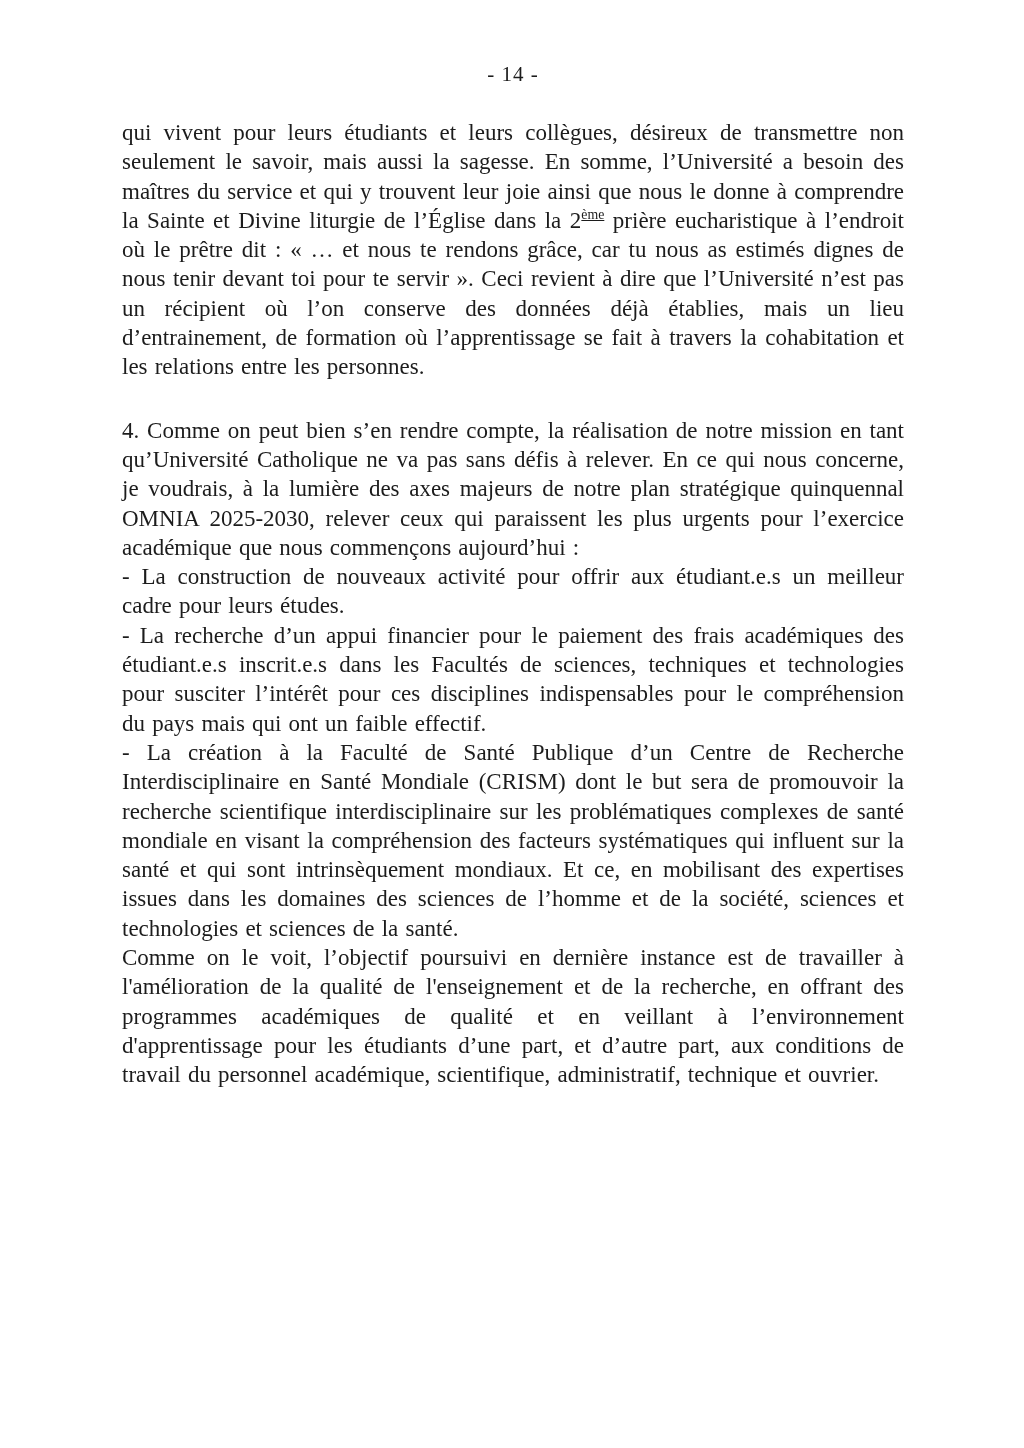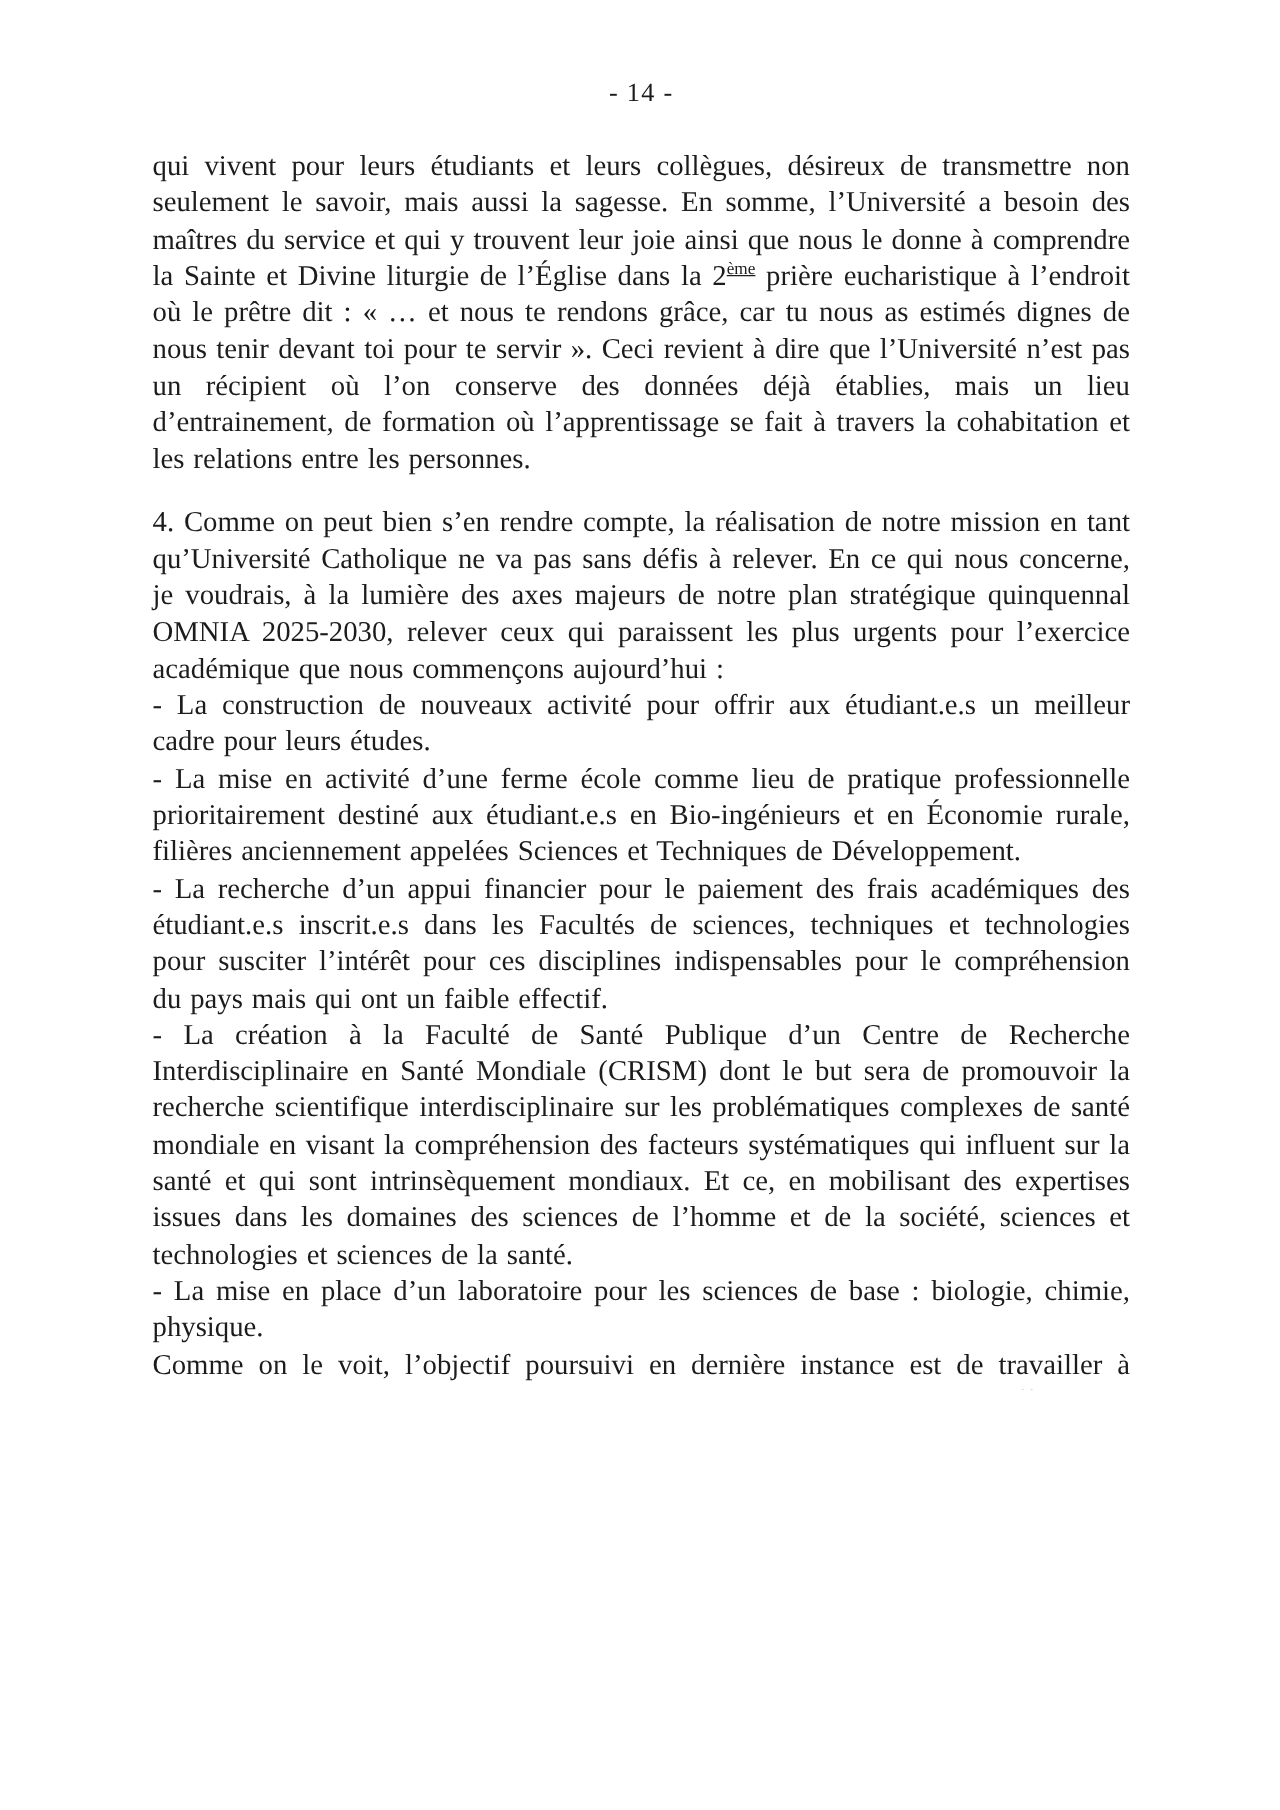--- a/index.html
+++ b/index.html
@@ -22,21 +22,21 @@
     font-size: 21px;
     line-height: 24px;
     margin: 0 0 32px 0;
     letter-spacing: 1px;
   }
   p.para {
     margin: 0;
     text-align: justify;
     word-spacing: 0.06em;
   }
-  p.gap-before  { margin-top: 21px; }
+  p.gap-before  { margin-top: 34px; }
   p.gap-before-lg { }
   sup.ordinal {
     font-size: 0.60em;
     line-height: 0;
     vertical-align: super;
     letter-spacing: 0;
     text-decoration: underline;
   }
 </style>
 </head>
@@ -46,24 +46,22 @@
 
   <div class="page-number">- 14 -</div>
 
   <p class="para"><span>qui vivent pour leurs étudiants et leurs collègues, désireux de transmettre non seulement le savoir, mais aussi la sagesse. En somme, l’Université a besoin des maîtres du service et qui y trouvent leur joie ainsi que nous le donne à comprendre la Sainte et Divine liturgie de l’Église dans la 2</span><sup class="ordinal">ème</sup><span> prière eucharistique à l’endroit où le prêtre dit : « … et nous te rendons grâce, car tu nous as estimés dignes de nous tenir devant toi pour te servir ». Ceci revient à dire que l’Université n’est pas un récipient où l’on conserve des données déjà établies, mais un lieu d’entrainement, de formation où l’apprentissage se fait à travers la cohabitation et les relations entre les personnes.</span></p>
 
   <p class="para gap-before">4. Comme on peut bien s’en rendre compte, la réalisation de notre mission en tant qu’Université Catholique ne va pas sans défis à relever. En ce qui nous concerne, je voudrais, à la lumière des axes majeurs de notre plan stratégique quinquennal OMNIA 2025-2030, relever ceux qui paraissent les plus urgents pour l’exercice académique que nous commençons aujourd’hui :</p>
 
 
   <p class="para">- La construction de nouveaux activité pour offrir aux étudiant.e.s un meilleur cadre pour leurs études.</p>
 
-  <p class="para">- La mise en activité d’une ferme école comme lieu de pratique professionnelle prioritairement destiné aux étudiant.e.s en Bio-ingénieurs et en Économie rurale, filières anciennement appelées Sciences et Techniques de Développement.</p>
 
   <p class="para">- La recherche d’un appui financier pour le paiement des frais académiques des étudiant.e.s inscrit.e.s dans les Facultés de sciences, techniques et technologies pour susciter l’intérêt pour ces disciplines indispensables pour le compréhension du pays mais qui ont un faible effectif.</p>
 
 
   <p class="para">- La création à la Faculté de Santé Publique d’un Centre de Recherche Interdisciplinaire en Santé Mondiale (CRISM) dont le but sera de promouvoir la recherche scientifique interdisciplinaire sur les problématiques complexes de santé mondiale en visant la compréhension des facteurs systématiques qui influent sur la santé et qui sont intrinsèquement mondiaux. Et ce, en mobilisant des expertises issues dans les domaines des sciences de l’homme et de la société, sciences et technologies et sciences de la santé.</p>
 
-  <p class="para">- La mise en place d’un laboratoire pour les sciences de base : biologie, chimie, physique.</p>
 
   <p class="para gap-before-lg">Comme on le voit, l’objectif poursuivi en dernière instance est de travailler à l'amélioration de la qualité de l'enseignement et de la recherche, en offrant des programmes académiques de qualité et en veillant à l’environnement d'apprentissage pour les étudiants d’une part, et d’autre part, aux conditions de travail du personnel académique, scientifique, administratif, technique et ouvrier.</p>
 
 </div>
 
 </body></html>

